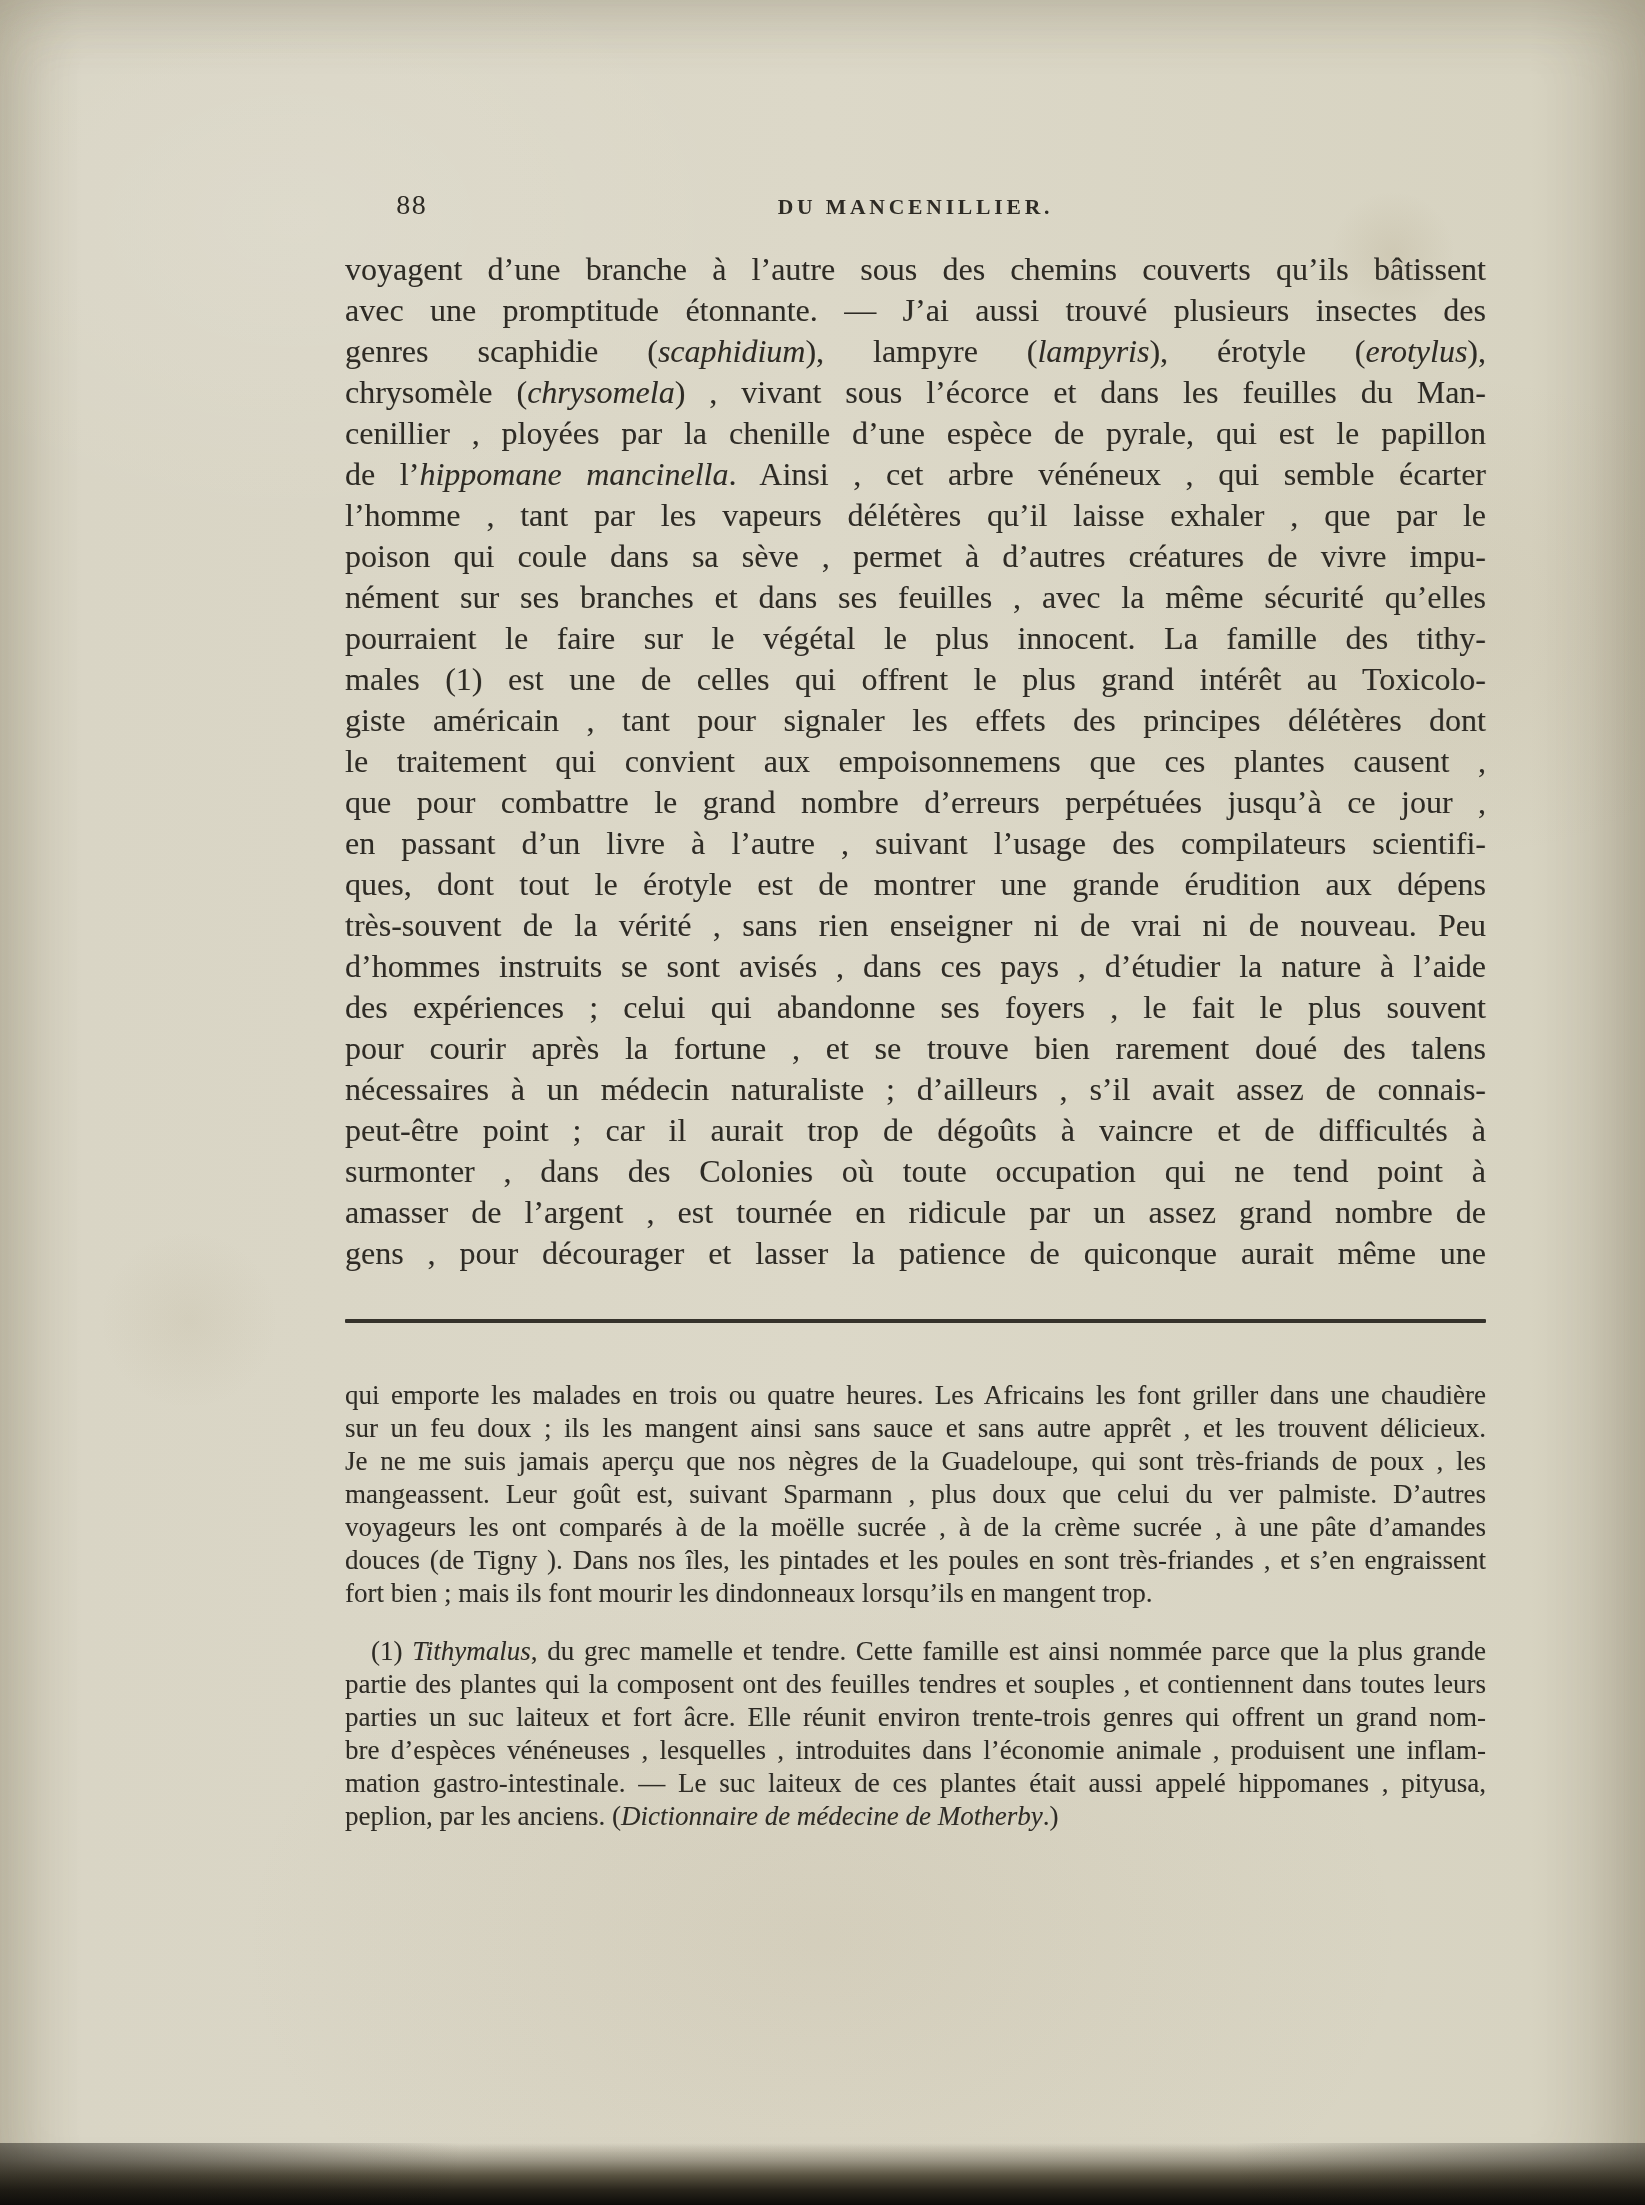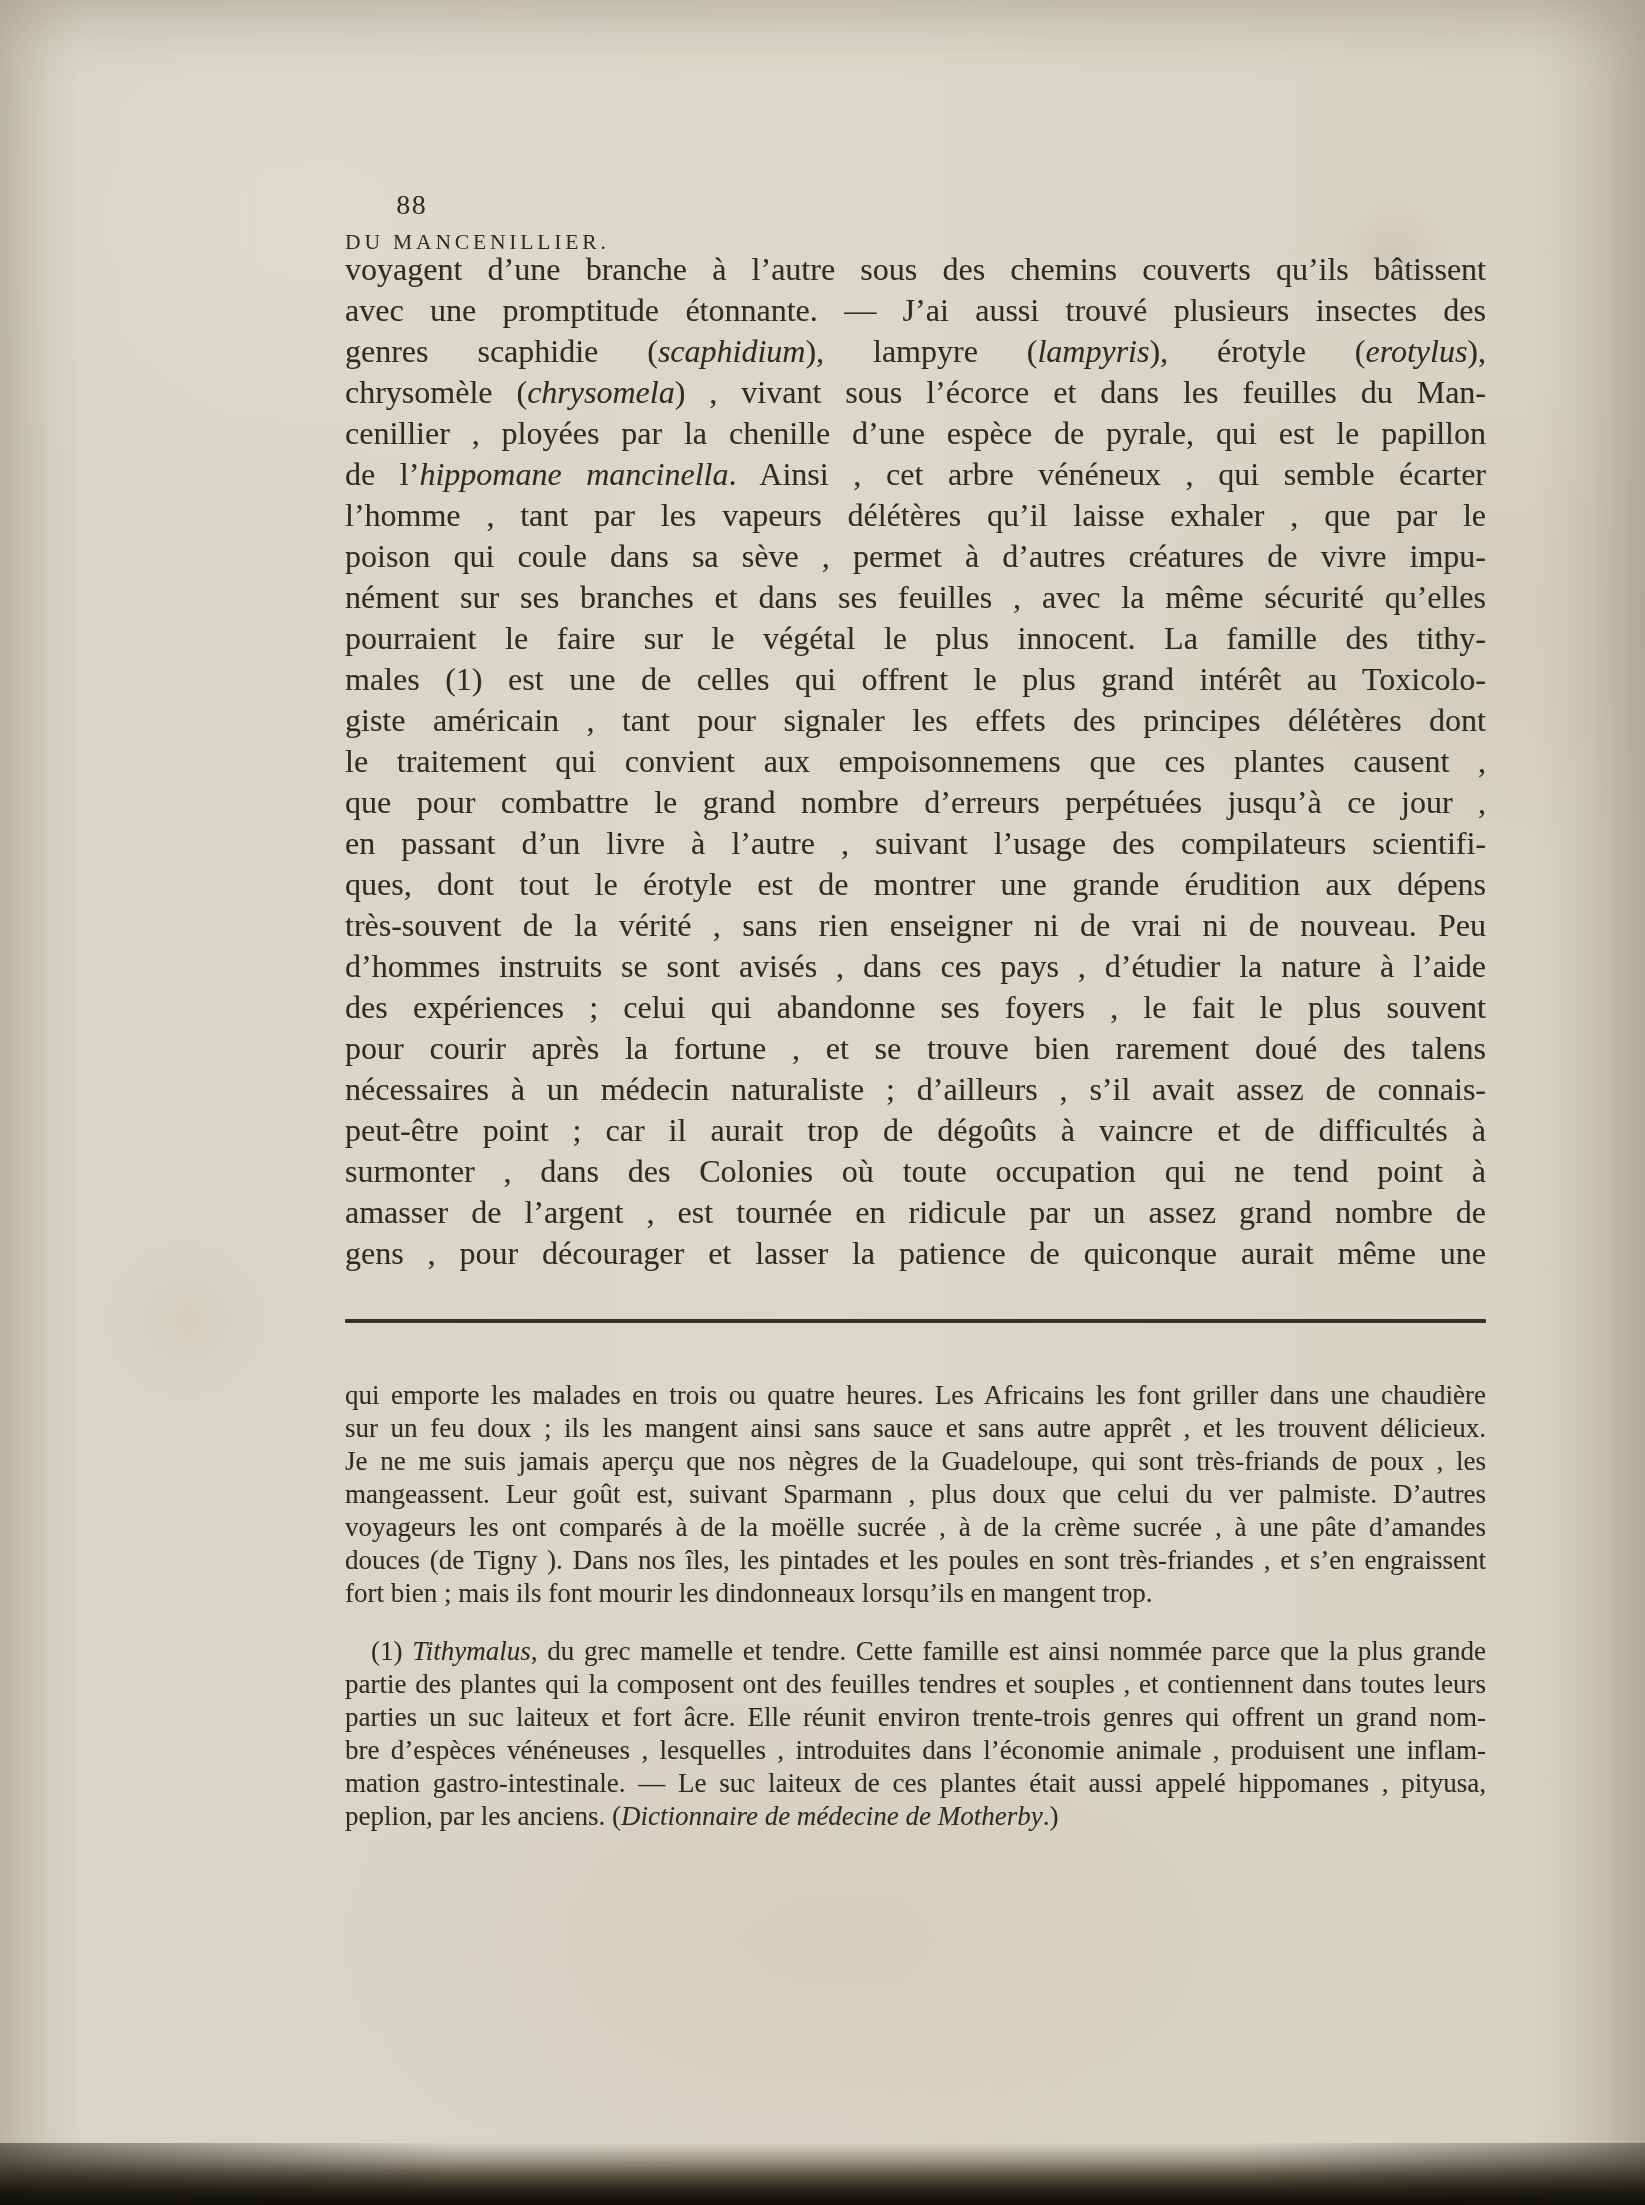--- a/index.html
+++ b/index.html
@@ -34,24 +34,24 @@
     width: 1141px;
   }
 
   .page-header { position: relative; height: 48px; }
   .page-number {
     position: absolute; left: 3.2px; top: 2.2px;
     font-size: 28px; letter-spacing: 1.6px; margin-left: 48px;
   }
   .running-title {
     position: absolute; left: 0; right: 0; top: 7.5px;
+    text-align: center;
     font-size: 21.6px;
-    font-weight: normal;
+    font-weight: bold;
     letter-spacing: 3.8px;
-    margin-top: 35px;
   }
 
   .body-text {
     margin-top: 14px;
     font-size: 32px;
     line-height: 41px;
     text-shadow: 0.3px 0.3px 0 rgba(46,43,37,0.22);
   }
 
   .line {

